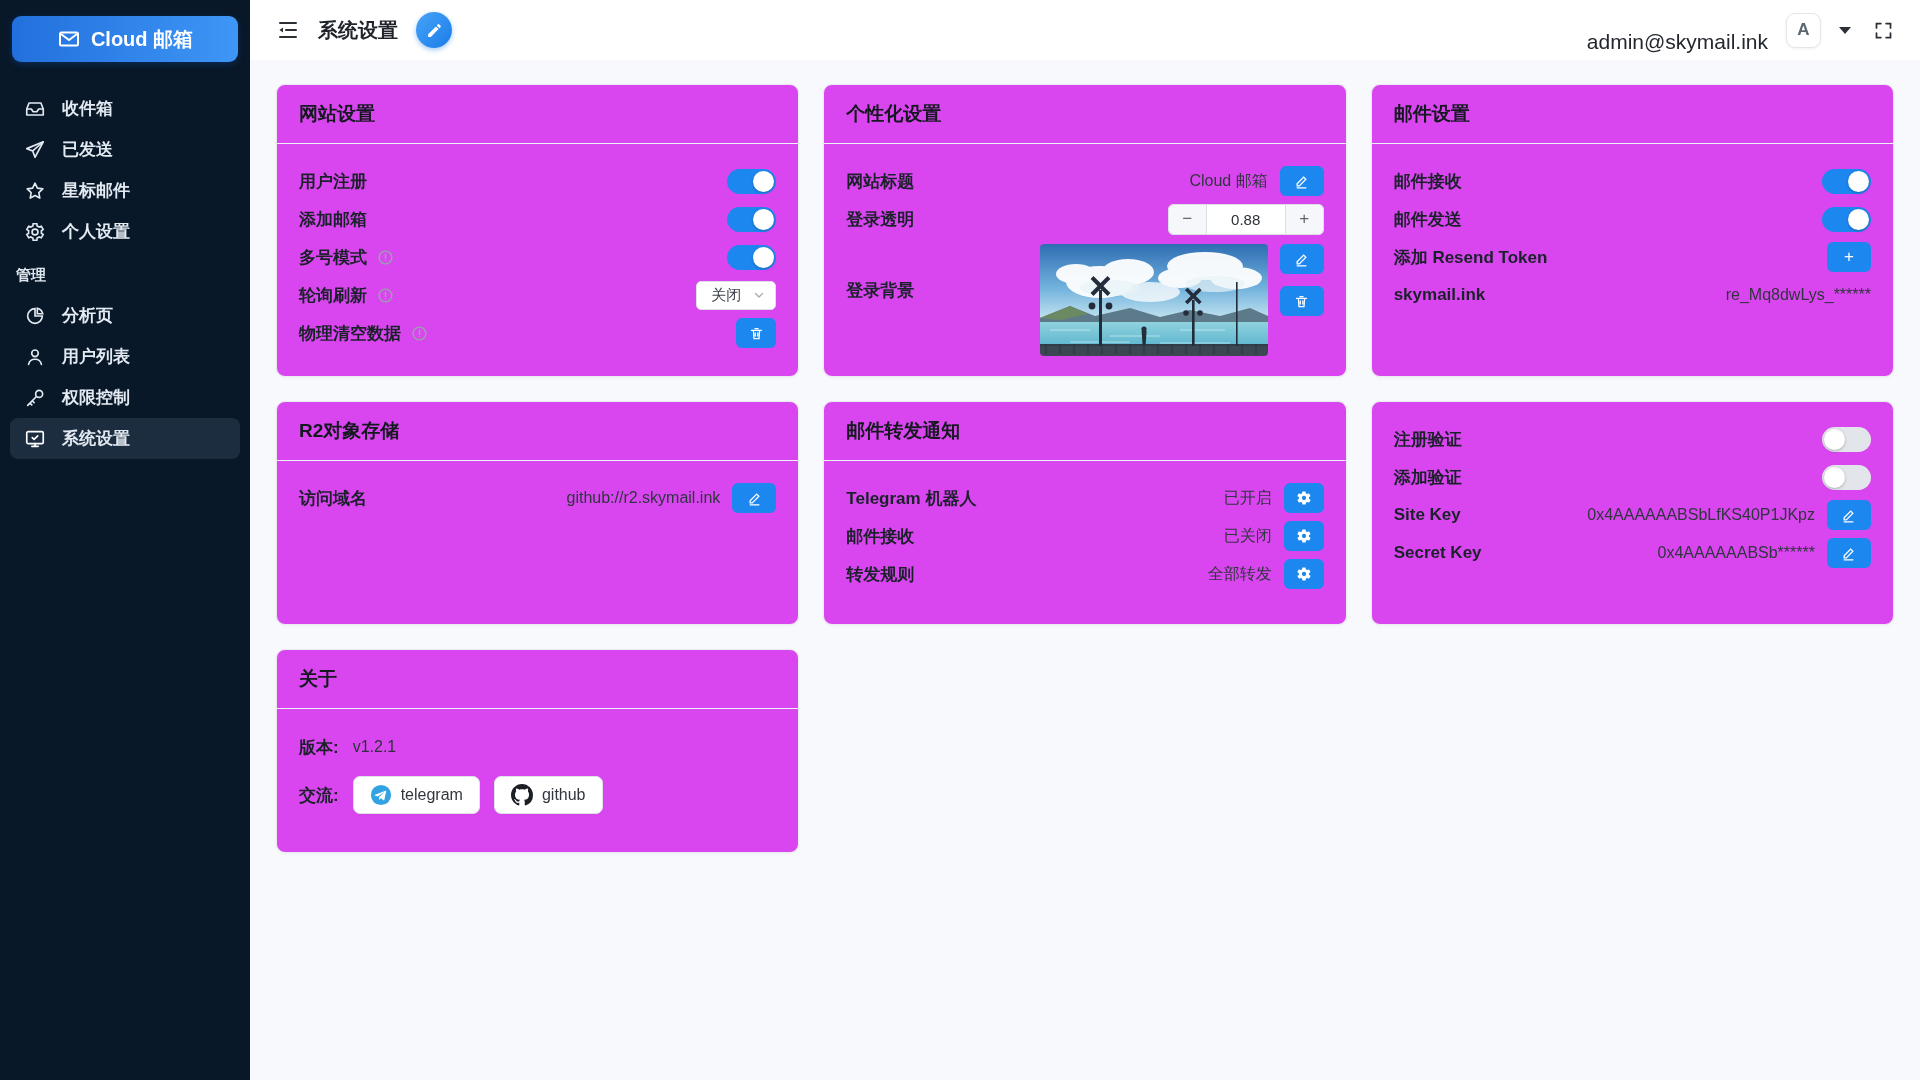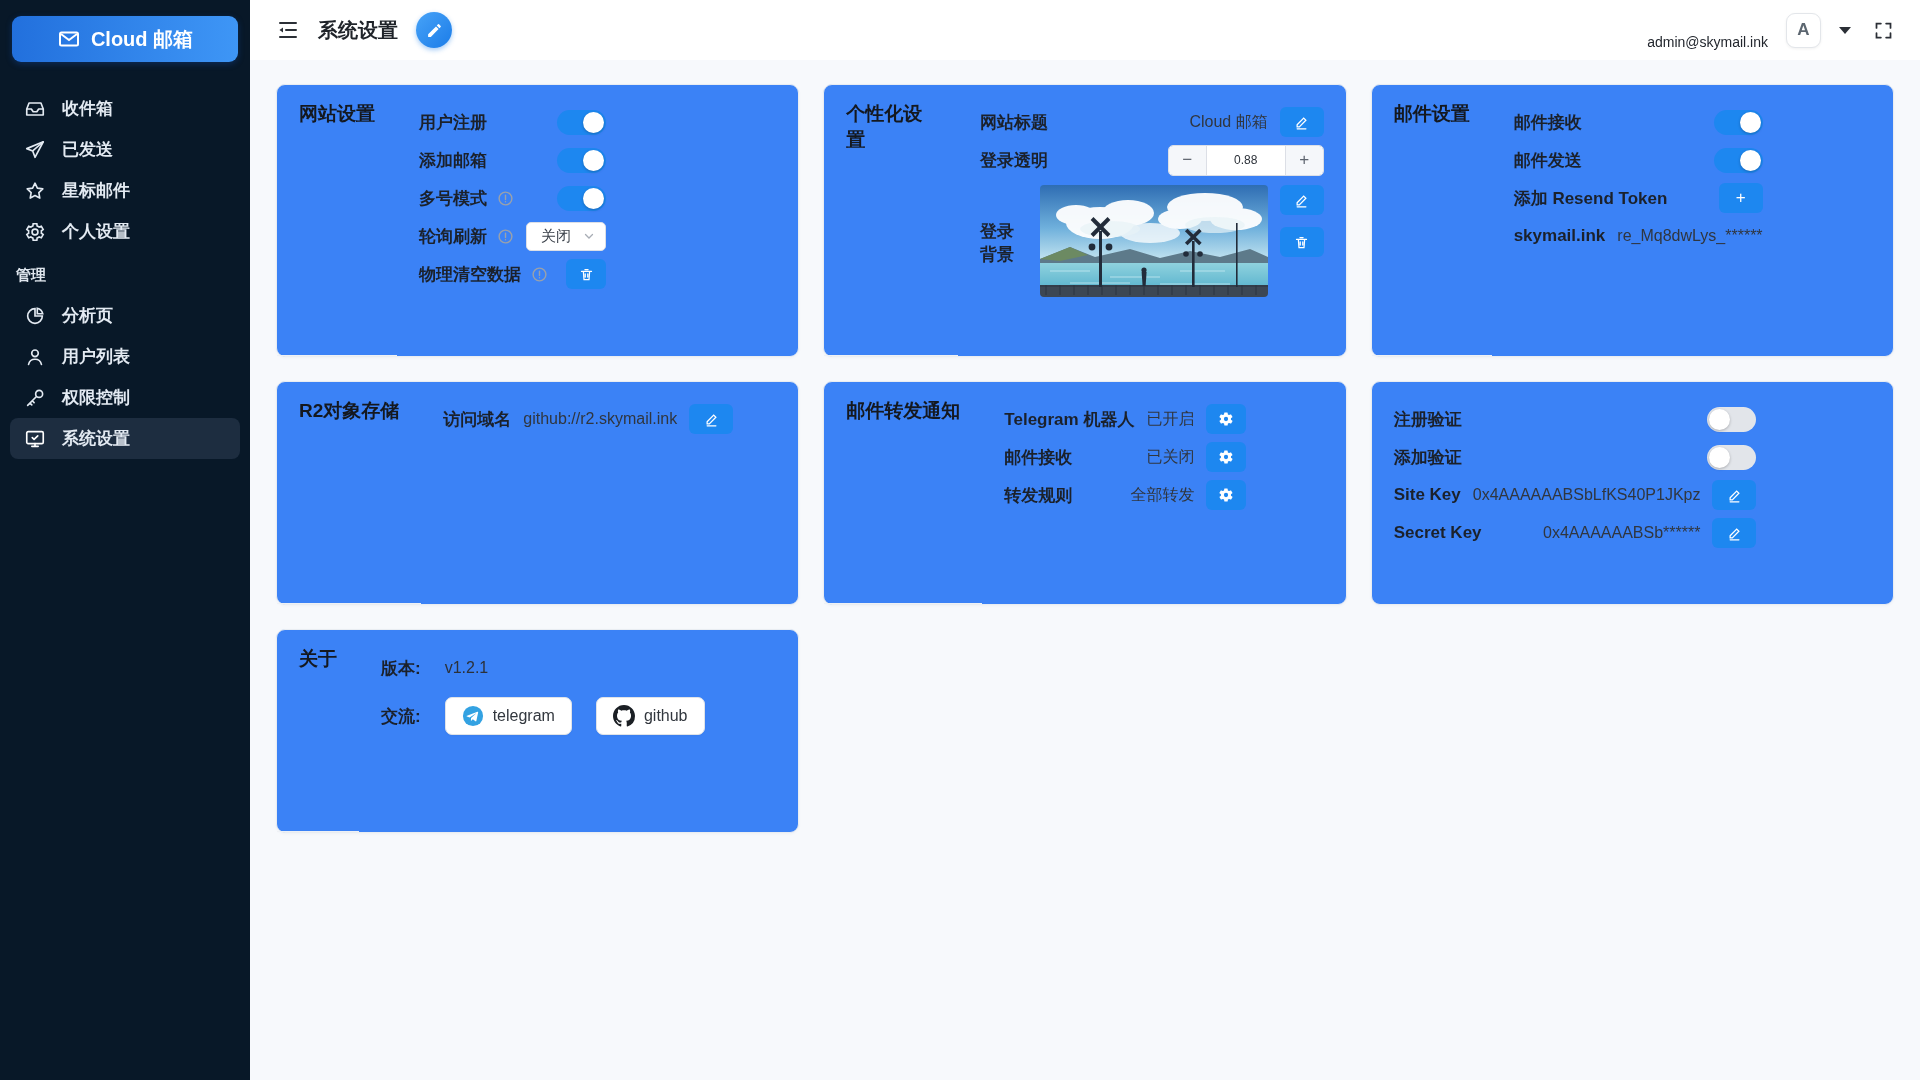--- a/index.html
+++ b/index.html
@@ -22,26 +22,26 @@
   .nav-item svg{flex:0 0 auto;}
   .nav-item.active{background:#1d2d40;}
   .nav-section{color:#dfe6ee;font-size:15px;font-weight:600;padding:14px 6px 10px 6px;}
 
   
   .main{flex:1;display:flex;flex-direction:column;height:100%;}
   .topbar{height:60px;background:#ffffff;display:flex;align-items:center;padding:0 26px;gap:18px;}
   .topbar-title{font-size:20px;font-weight:700;color:#1f2329;}
   .circle-btn{width:36px;height:36px;border-radius:50%;border:none;background:linear-gradient(135deg,#47a3f8,#1b7ce8);display:flex;align-items:center;justify-content:center;cursor:pointer;box-shadow:0 2px 5px rgba(27,124,232,.4);}
   .topbar-spacer{flex:1;}
-  .user-email{font-size:14px;color:#23272e;font-weight:500;margin-top:24px;}
+  .user-email{font-size:21px;color:#23272e;font-weight:500;margin-top:24px;}
   .avatar{width:35px;height:35px;border-radius:9px;border:1px solid #e3e6ea;background:#fff;display:flex;align-items:center;justify-content:center;font-size:17px;color:#5c6670;font-weight:600;box-shadow:0 1px 3px rgba(0,0,0,.06);cursor:pointer;}
   .caret{width:0;height:0;border-left:6px solid transparent;border-right:6px solid transparent;border-top:7px solid #2b2f36;cursor:pointer;}
 
   .content{flex:1;overflow:auto;padding:24px 26px;display:grid;grid-template-columns:repeat(3,1fr);gap:24px;align-items:stretch;align-content:start;}
-  .card{background:#3b82f6;border:1px solid var(--card-border);border-radius:9px;box-shadow:0 1px 3px rgba(25,40,70,.04);display:flex;flex-direction:row;}
+  .card{background:#d946ef;border:1px solid var(--card-border);border-radius:9px;box-shadow:0 1px 3px rgba(25,40,70,.04);display:flex;flex-direction:column;}
   .card.r1{min-height:273px;}
   .card.r2{min-height:224px;}
   .card.r3{min-height:204px;grid-column:1;}
   .card-header{padding:16px 22px;border-bottom:1px solid #eef1f5;font-size:19px;font-weight:700;color:#14181f;}
   .card-body{padding:18px 22px 20px 22px;display:flex;flex-direction:column;}
   .row{display:flex;align-items:center;justify-content:space-between;min-height:38px;gap:12px;}
   .row-label{display:flex;align-items:center;gap:10px;font-size:17px;font-weight:600;color:var(--label);}
   .row-value{display:flex;align-items:center;gap:12px;font-size:16px;color:var(--value);}
 
   
@@ -54,28 +54,28 @@
   .btn-blue{background:var(--accent);color:#fff;border:none;border-radius:6px;height:30px;min-width:44px;padding:0 10px;display:inline-flex;align-items:center;justify-content:center;font-size:17px;cursor:pointer;}
   .btn-blue.sq{min-width:40px;}
   .btn-stack{display:flex;flex-direction:column;gap:12px;align-items:flex-start;}
 
   
   .select{border:1px solid #dcdfe6;border-radius:5px;height:29px;padding:0 10px 0 14px;display:inline-flex;align-items:center;gap:12px;background:#fff;color:#3a4049;font-size:15px;cursor:pointer;}
 
   
   .stepper{display:inline-flex;border:1px solid #dcdfe6;border-radius:5px;overflow:hidden;height:31px;}
   .stepper .st-btn{width:37px;background:#f5f7fa;border:none;color:#5d646e;font-size:17px;cursor:pointer;display:flex;align-items:center;justify-content:center;}
-  .stepper .st-val{width:80px;background:#fff;border-left:1px solid #dcdfe6;border-right:1px solid #dcdfe6;display:flex;align-items:center;justify-content:center;font-size:12px;color:#2c3139;}
+  .stepper .st-val{width:80px;background:#fff;border-left:1px solid #dcdfe6;border-right:1px solid #dcdfe6;display:flex;align-items:center;justify-content:center;font-size:15px;color:#2c3139;}
 
   .bg-row{align-items:flex-start;min-height:auto;margin-top:6px;}
   .bg-right{display:flex;gap:12px;align-items:flex-start;}
   .bg-thumb{width:228px;height:112px;border-radius:4px;overflow:hidden;display:block;}
 
   
-  .about-row{display:flex;align-items:center;gap:24px;min-height:40px;}
+  .about-row{display:flex;align-items:center;gap:14px;min-height:40px;}
   .about-label{font-size:17px;font-weight:700;color:var(--label);}
   .about-value{font-size:16px;color:#2c3139;}
   .chip{display:inline-flex;align-items:center;gap:9px;border:1px solid #dfe3e8;border-radius:7px;background:#fff;height:38px;padding:0 16px;font-size:16px;color:#32373e;cursor:pointer;box-shadow:0 1px 2px rgba(0,0,0,.03);justify-content:center;}
 
   .info-ic{display:inline-flex;cursor:pointer;}
 </style>
 </head>
 <body>
 
 <aside class="sidebar">

